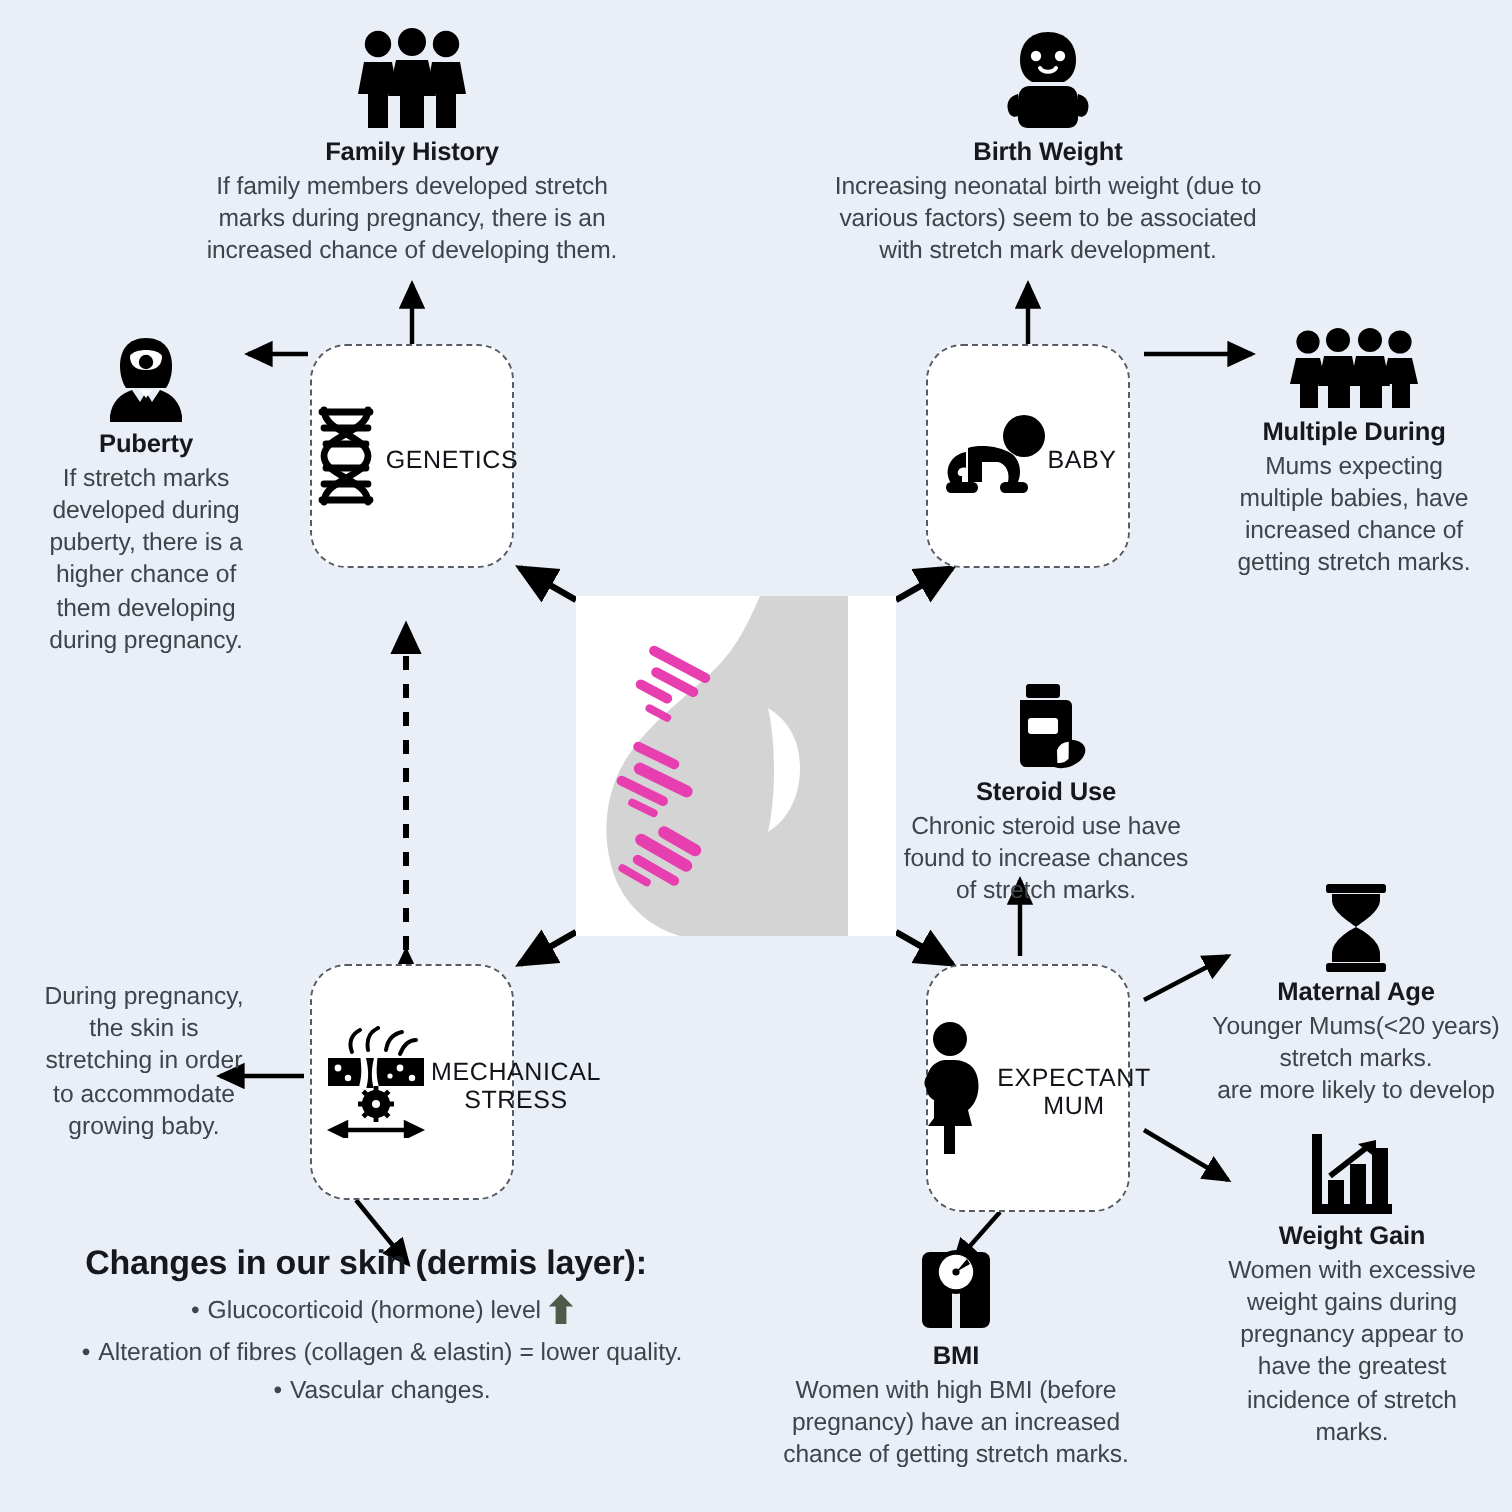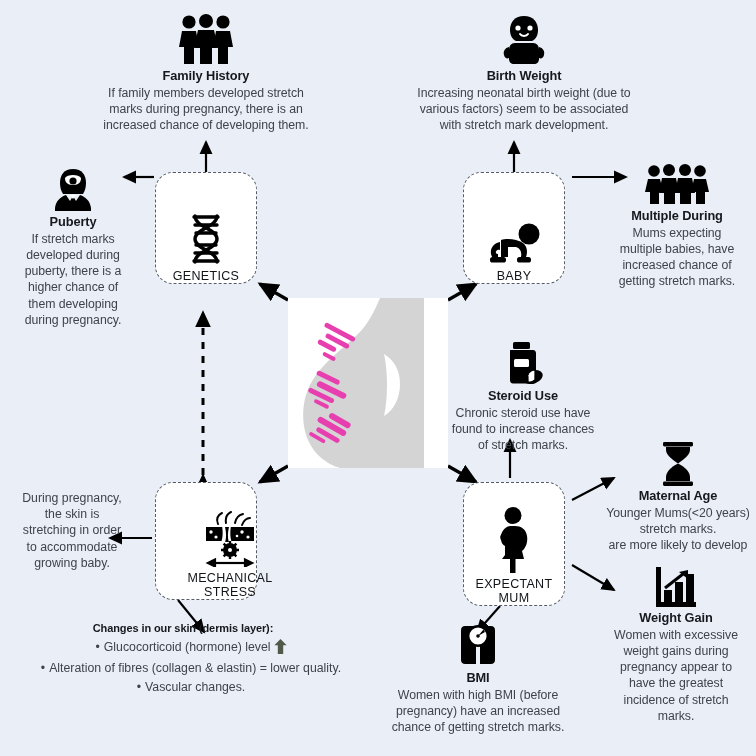--- a/index.html
+++ b/index.html
@@ -28,23 +28,22 @@
     pointer-events: none;
     z-index: 1;
   }
   .node-box {
     position: absolute;
     background: #ffffff;
     border: 1.5px dashed #555c66;
     border-radius: 18px;
     box-sizing: border-box;
     display: flex;
-    flex-direction: column;
     align-items: center;
-    justify-content: flex-end;
+    justify-content: center;
     z-index: 3;
   }
   .node-label {
     font-size: 12.5px;
     letter-spacing: 0.3px;
     color: #111418;
     text-align: center;
     line-height: 1.12;
     margin-top: 4px;
   }
@@ -98,21 +97,21 @@
   }
   #dermis-block {
     position: absolute;
     left: 0px;
     top: 622px;
     width: 366px;
     z-index: 2;
     text-align: center;
   }
   .dermis-head {
-    font-size: 11px;
+    font-size: 17px;
     font-weight: bold;
     color: #15181d;
     margin-bottom: 4px;
     letter-spacing: -0.1px;
   }
   .dermis-line {
     font-size: 12.3px;
     color: #3f444b;
     line-height: 1.5;
     white-space: nowrap;

